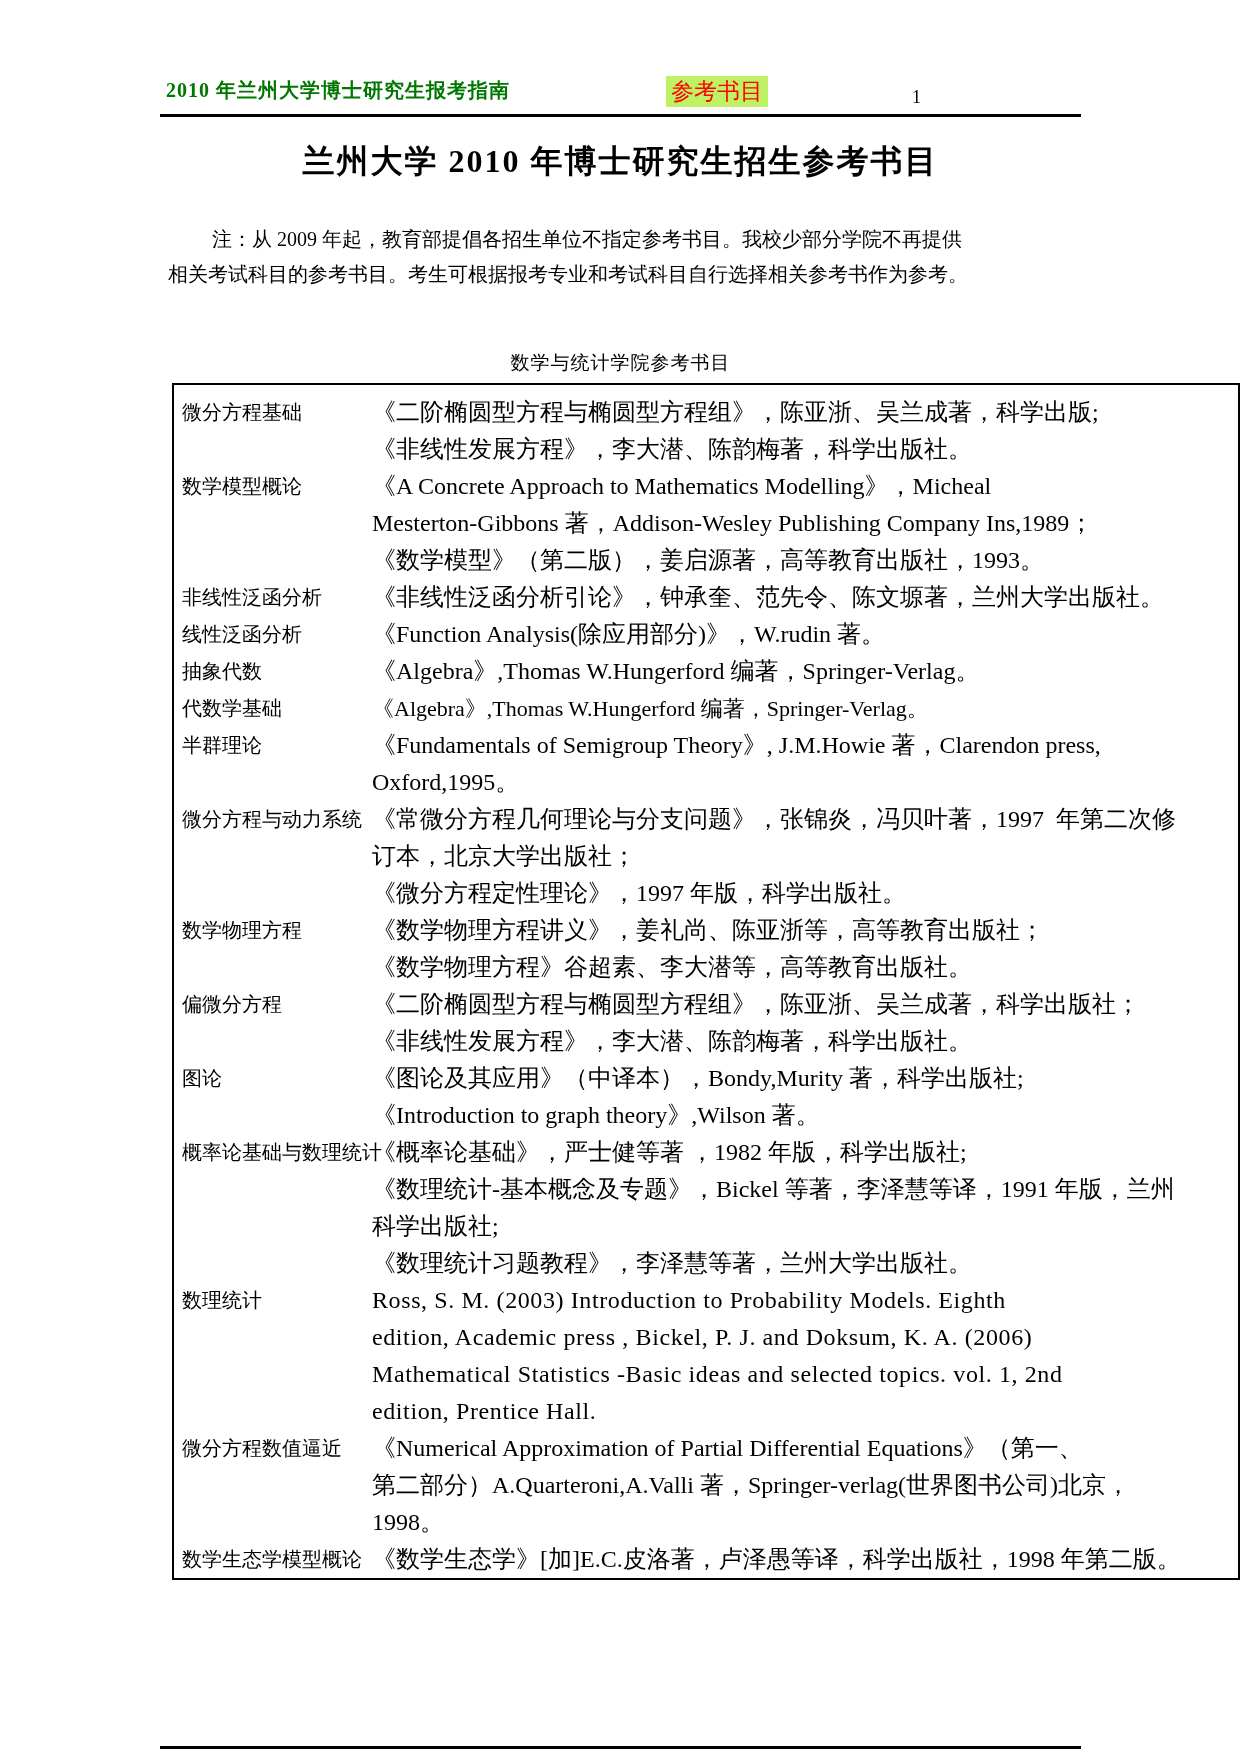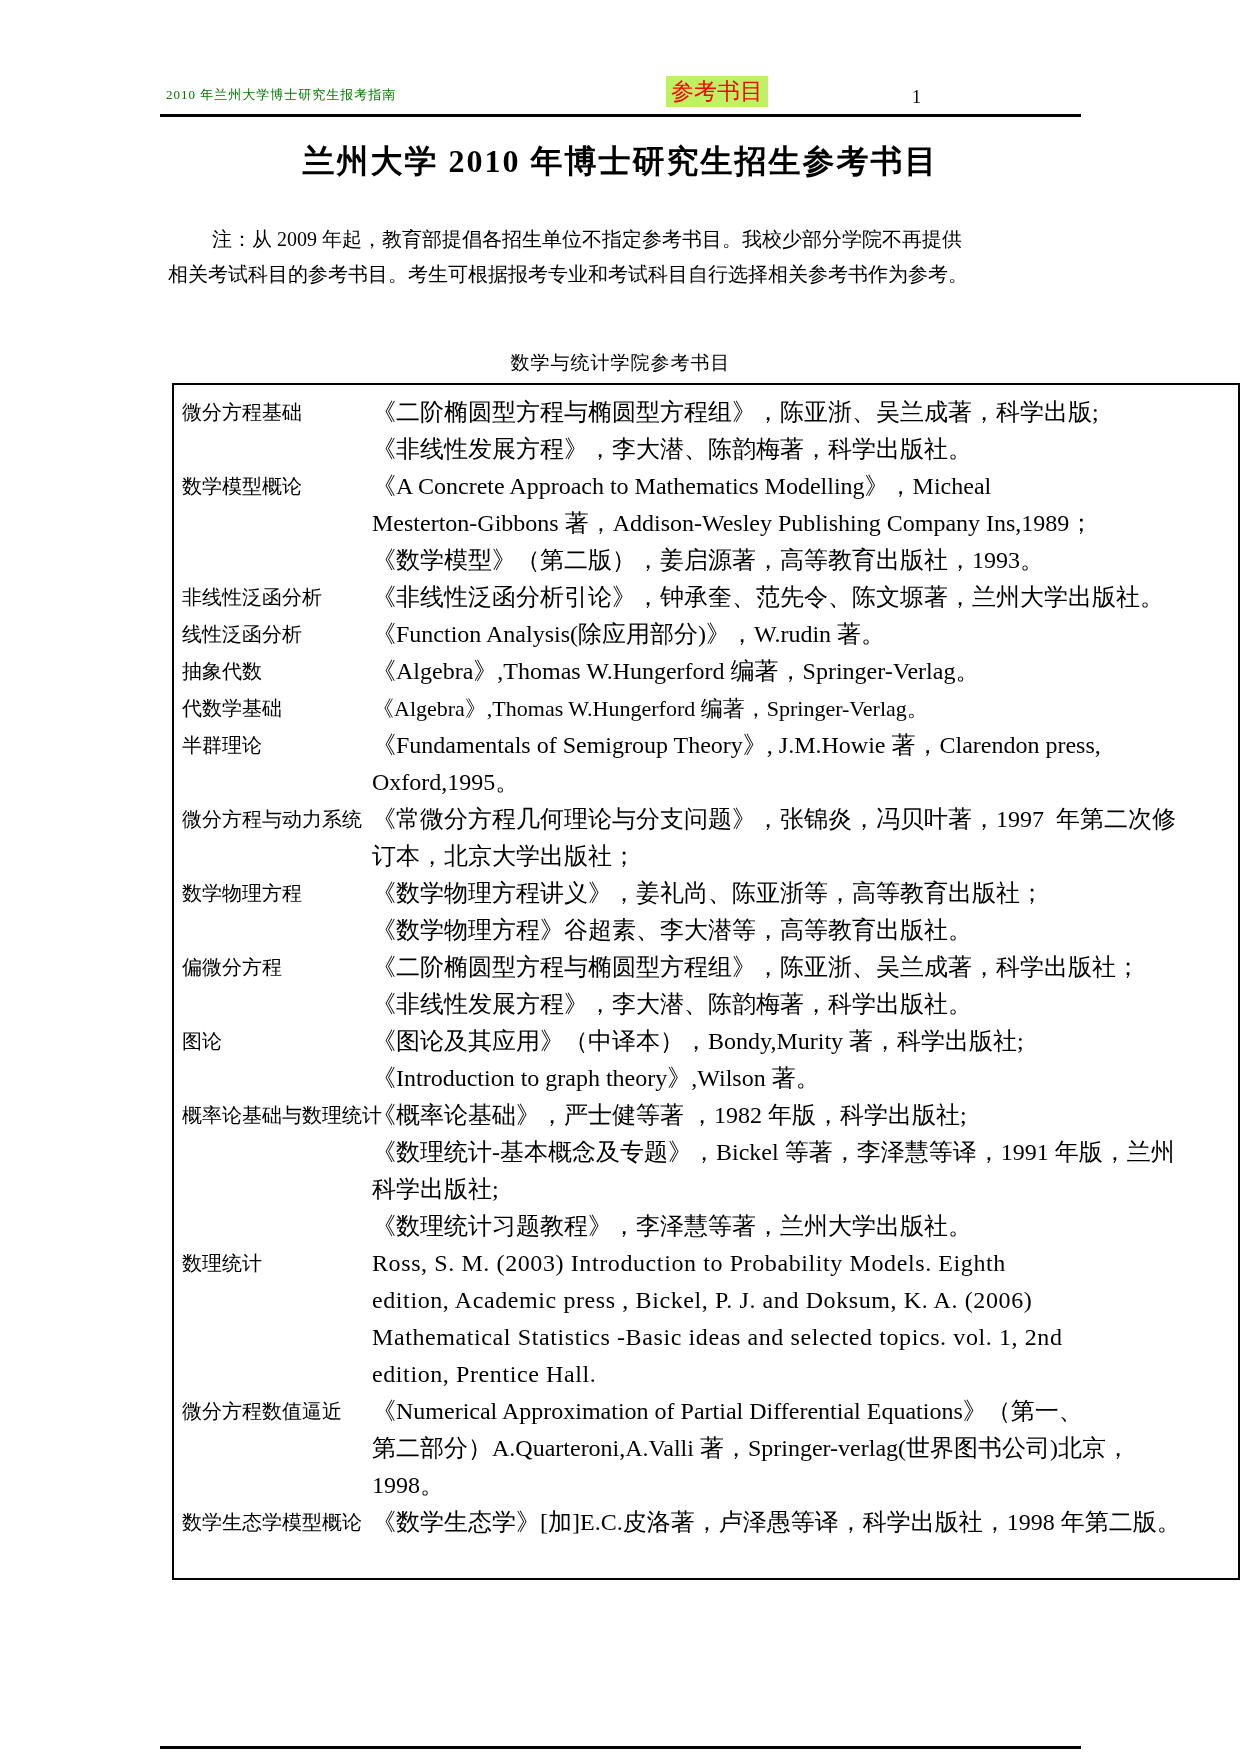--- a/index.html
+++ b/index.html
@@ -13,21 +13,21 @@
   }
 
   
   .header {
     position:absolute; left:160px; top:0;
     width:921px; height:114px;
     border-bottom:3px solid #000;
   }
   .header-title {
     position:absolute; left:6px; bottom:10px;
-    font-size:13px; font-weight:normal;
+    font-size:20px; font-weight:bold;
     color:#007700;
     letter-spacing:1px;
     white-space:pre;
     text-align:center;
   }
   .badge {
     position:absolute; left:506px; bottom:7px;
     font-size:23px; font-weight:normal;
     color:#ff0000; background:#bef264;
     padding:0 5px;
@@ -165,20 +165,21 @@
         <div class="book-line">《Fundamentals of Semigroup Theory》, J.M.Howie 著，Clarendon press,</div>
         <div class="book-line">Oxford,1995。</div>
       </div>
     </div>
 
     <div class="t-row">
       <div class="t-course">微分方程与动力系统</div>
       <div class="t-books">
         <div class="book-line">《常微分方程几何理论与分支问题》，张锦炎，冯贝叶著，1997  年第二次修</div>
         <div class="book-line">订本，北京大学出版社；</div>
+        <div class="book-line">《微分方程定性理论》，1997 年版，科学出版社。</div>
       </div>
     </div>
 
     <div class="t-row">
       <div class="t-course">数学物理方程</div>
       <div class="t-books">
         <div class="book-line">《数学物理方程讲义》，姜礼尚、陈亚浙等，高等教育出版社；</div>
         <div class="book-line">《数学物理方程》谷超素、李大潜等，高等教育出版社。</div>
       </div>
     </div>

